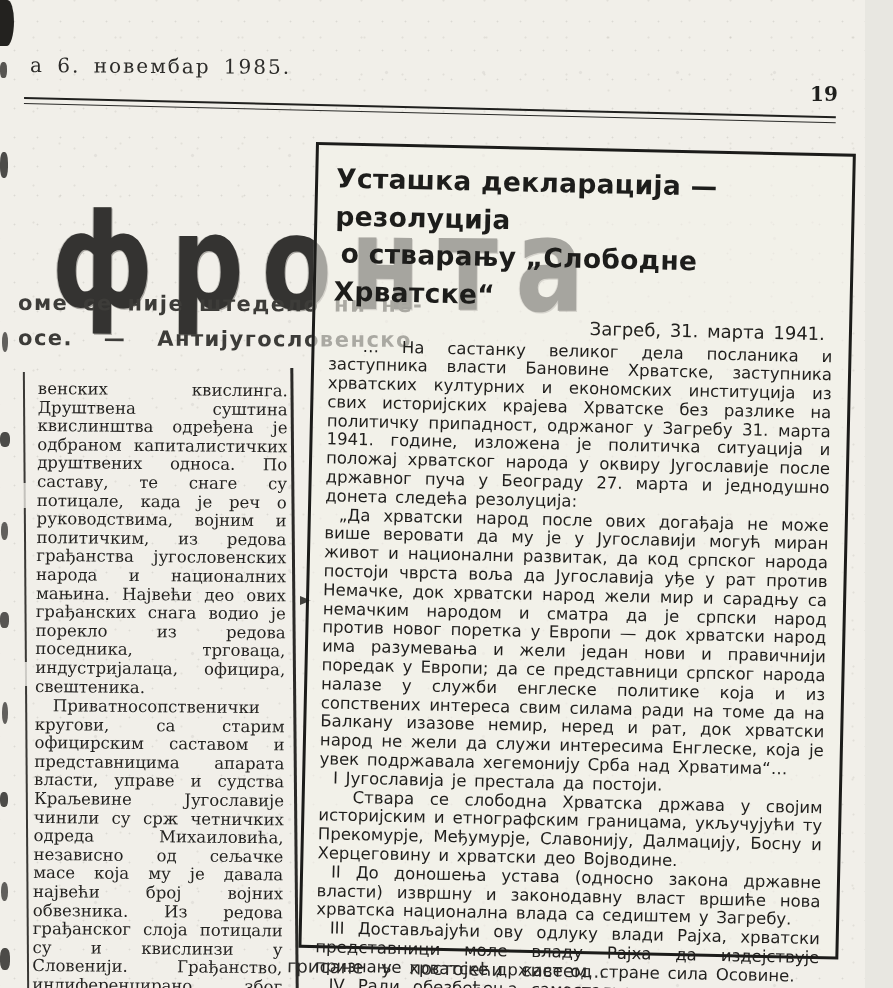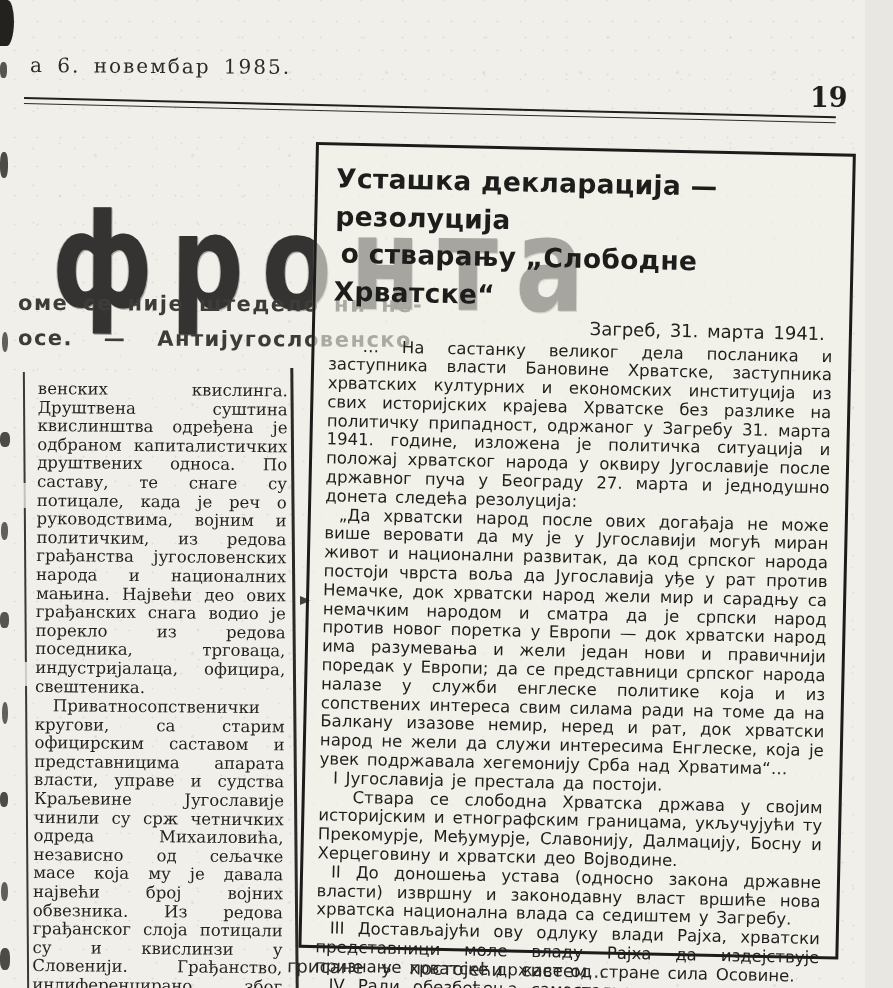--- a/index.html
+++ b/index.html
@@ -51,21 +51,21 @@
     border-bottom: 1.8px solid #2a2a28;
     transform: rotate(1.35deg);
     transform-origin: left center;
   }
   .page-number {
     position: absolute;
     left: 810px;
     top: 82px;
     font-family: "DejaVu Serif", serif;
     font-weight: bold;
-    font-size: 27px;
+    font-size: 20px;
     color: #1f1f1d;
   }
 
   
   .masthead-word {
     position: absolute;
     left: 52px;
     top: 196px;
     font-family: "DejaVu Sans", sans-serif;
     font-weight: bold;

